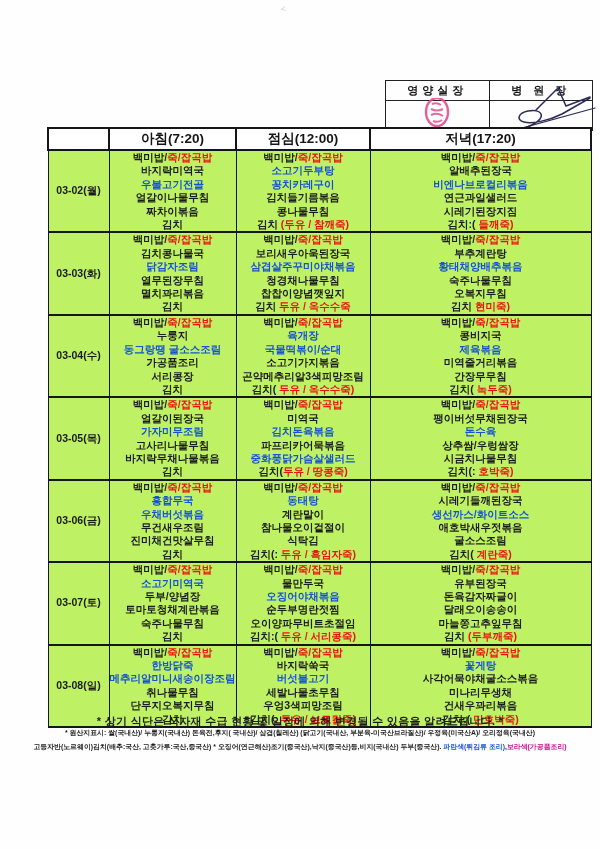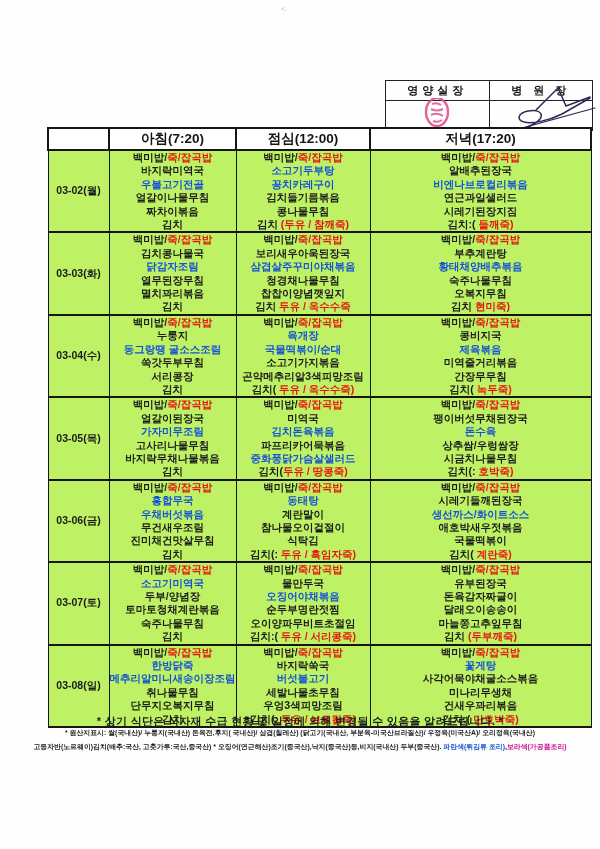--- a/index.html
+++ b/index.html
@@ -173,21 +173,21 @@
             <div class="meal-line"><span style="color: rgb(28, 28, 28);">오복지무침</span></div>
             <div class="meal-line"><span style="color: rgb(28, 28, 28);">김치 </span><span style="color: rgb(232, 21, 15);">현미죽)</span></div>
           </td>
         </tr>
         <tr class="day-row">
           <td class="date-cell">03-04(수)</td>
           <td class="meal-cell">
             <div class="meal-line"><span style="color: rgb(28, 28, 28);">백미밥/</span><span style="color: rgb(232, 21, 15);">죽/잡곡밥</span></div>
             <div class="meal-line"><span style="color: rgb(28, 28, 28);">누룽지</span></div>
             <div class="meal-line"><span style="color: rgb(21, 83, 214);">동그랑땡 굴소스조림</span></div>
-            <div class="meal-line"><span style="color: rgb(28, 28, 28);">쑥갓두부무침</span></div>
+            <div class="meal-line"><span style="color: rgb(28, 28, 28);">가공품조리</span></div>
             <div class="meal-line"><span style="color: rgb(28, 28, 28);">서리콩장</span></div>
             <div class="meal-line"><span style="color: rgb(28, 28, 28);">김치</span></div>
           </td>
           <td class="meal-cell">
             <div class="meal-line"><span style="color: rgb(28, 28, 28);">백미밥/</span><span style="color: rgb(232, 21, 15);">죽/잡곡밥</span></div>
             <div class="meal-line"><span style="color: rgb(21, 83, 214);">육개장</span></div>
             <div class="meal-line"><span style="color: rgb(21, 83, 214);">국물떡볶이/순대</span></div>
             <div class="meal-line"><span style="color: rgb(28, 28, 28);">소고기가지볶음</span></div>
             <div class="meal-line"><span style="color: rgb(28, 28, 28);">곤약메추리알3색피망조림</span></div>
             <div class="meal-line"><span style="color: rgb(28, 28, 28);">김치( </span><span style="color: rgb(232, 21, 15);">두유 / 옥수수죽)</span></div>
@@ -244,21 +244,21 @@
             <div class="meal-line"><span style="color: rgb(28, 28, 28);">계란말이</span></div>
             <div class="meal-line"><span style="color: rgb(28, 28, 28);">참나물오이겉절이</span></div>
             <div class="meal-line"><span style="color: rgb(28, 28, 28);">식탁김</span></div>
             <div class="meal-line"><span style="color: rgb(28, 28, 28);">김치(:</span><span style="color: rgb(232, 21, 15);"> 두유 / 흑임자죽)</span></div>
           </td>
           <td class="meal-cell">
             <div class="meal-line"><span style="color: rgb(28, 28, 28);">백미밥/</span><span style="color: rgb(232, 21, 15);">죽/잡곡밥</span></div>
             <div class="meal-line"><span style="color: rgb(28, 28, 28);">시레기들깨된장국</span></div>
             <div class="meal-line"><span style="color: rgb(21, 83, 214);">생선까스/화이트소스</span></div>
             <div class="meal-line"><span style="color: rgb(28, 28, 28);">애호박새우젓볶음</span></div>
-            <div class="meal-line"><span style="color: rgb(28, 28, 28);">국물떡볶이</span></div>
+            <div class="meal-line"><span style="color: rgb(28, 28, 28);">굴소스조림</span></div>
             <div class="meal-line"><span style="color: rgb(28, 28, 28);">김치(</span><span style="color: rgb(232, 21, 15);"> 계란죽)</span></div>
           </td>
         </tr>
         <tr class="day-row">
           <td class="date-cell">03-07(토)</td>
           <td class="meal-cell">
             <div class="meal-line"><span style="color: rgb(28, 28, 28);">백미밥/</span><span style="color: rgb(232, 21, 15);">죽/잡곡밥</span></div>
             <div class="meal-line"><span style="color: rgb(21, 83, 214);">소고기미역국</span></div>
             <div class="meal-line"><span style="color: rgb(28, 28, 28);">두부/양념장</span></div>
             <div class="meal-line"><span style="color: rgb(28, 28, 28);">토마토청채계란볶음</span></div>

